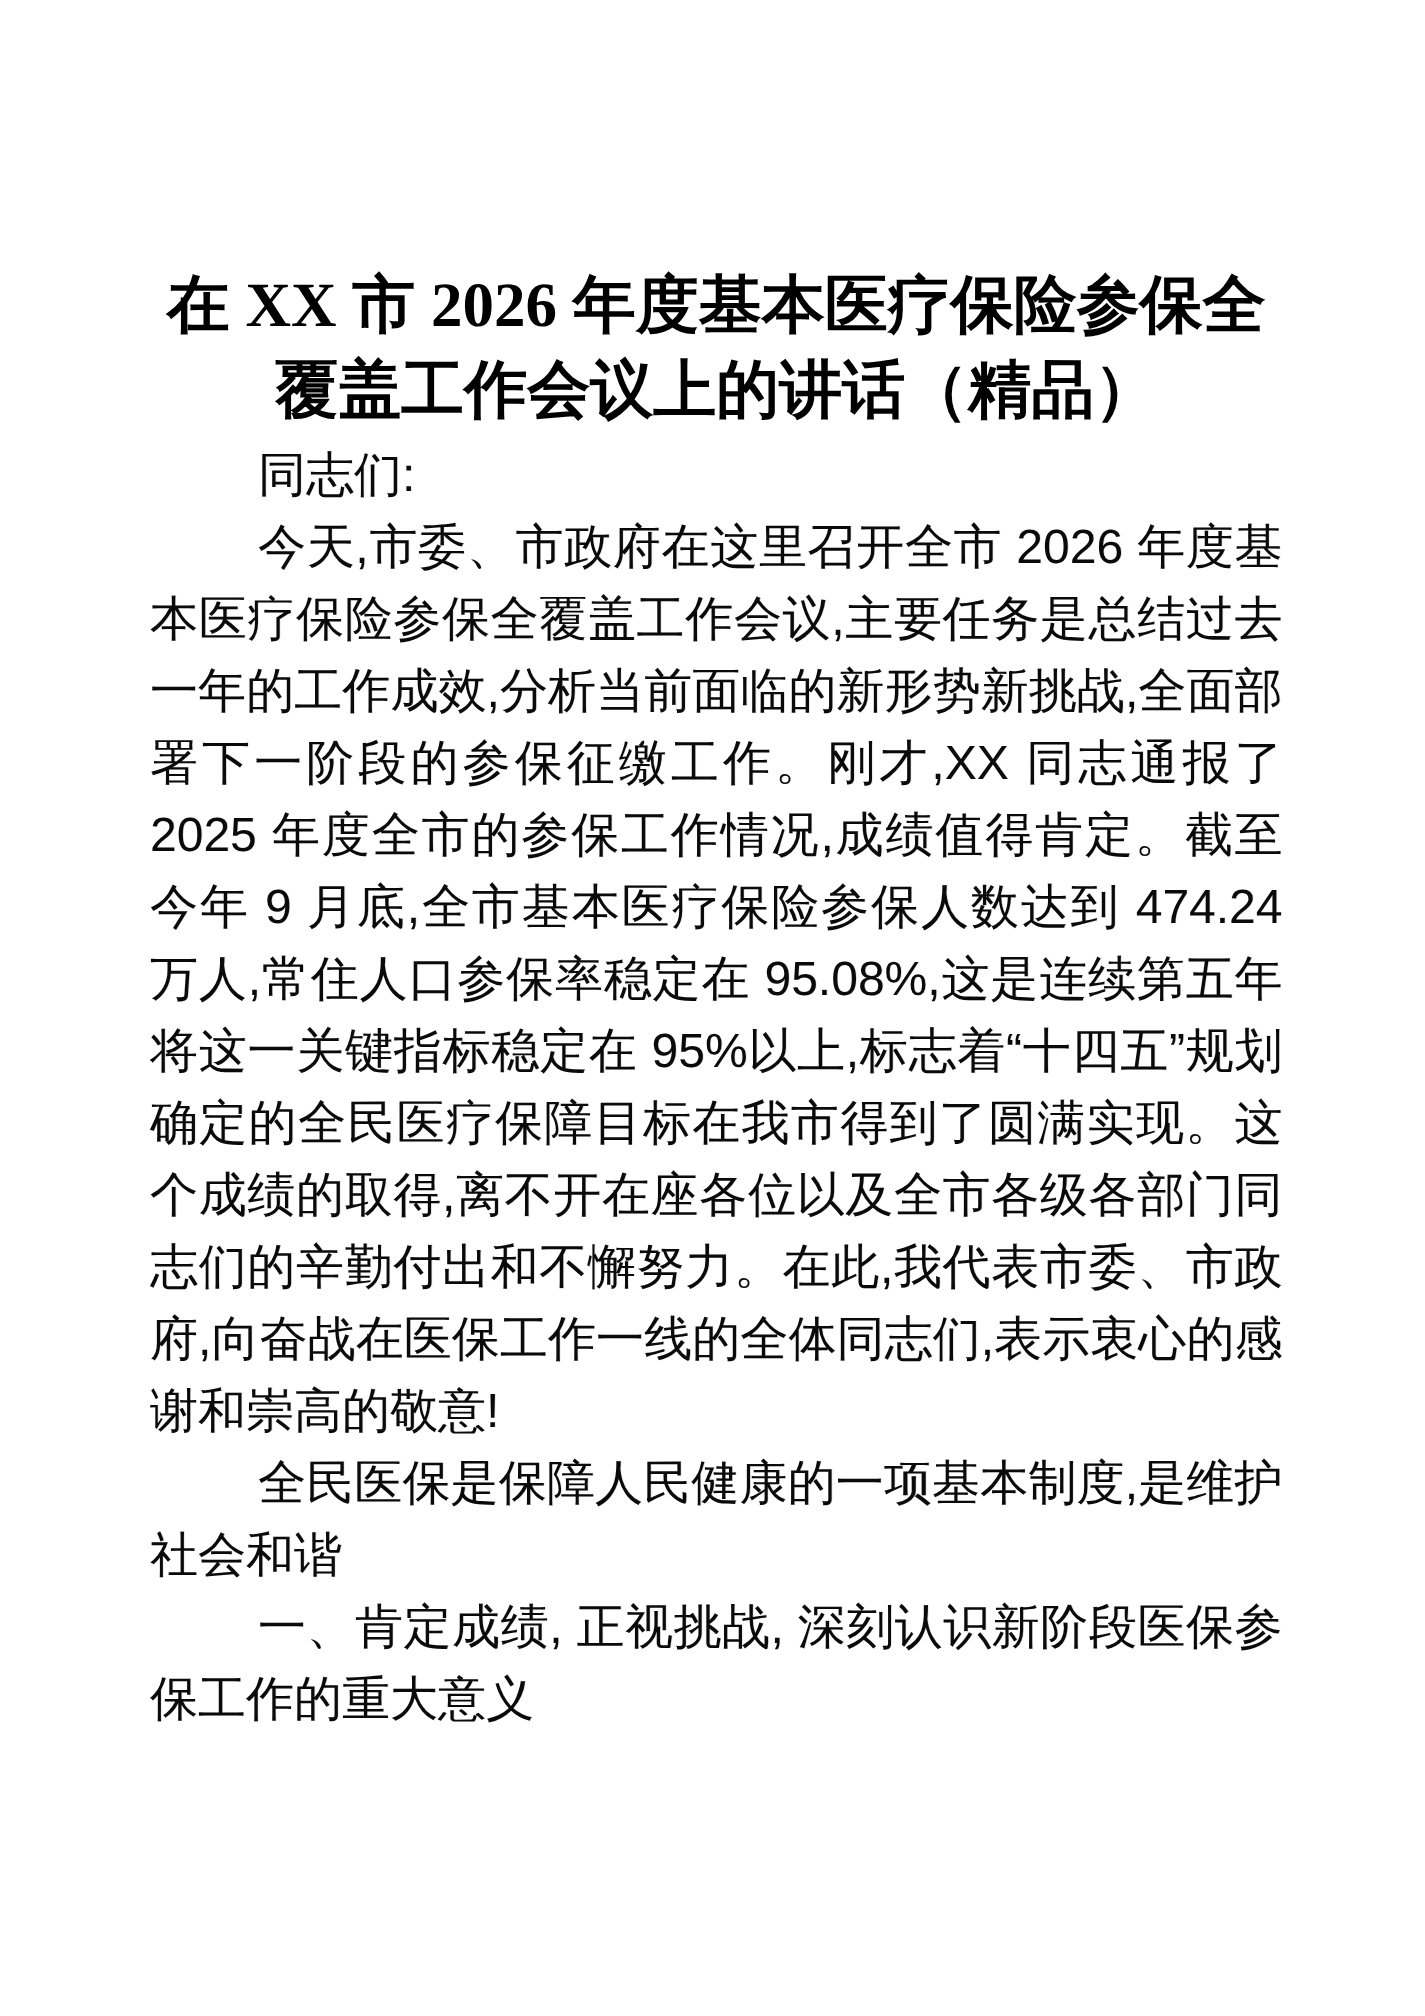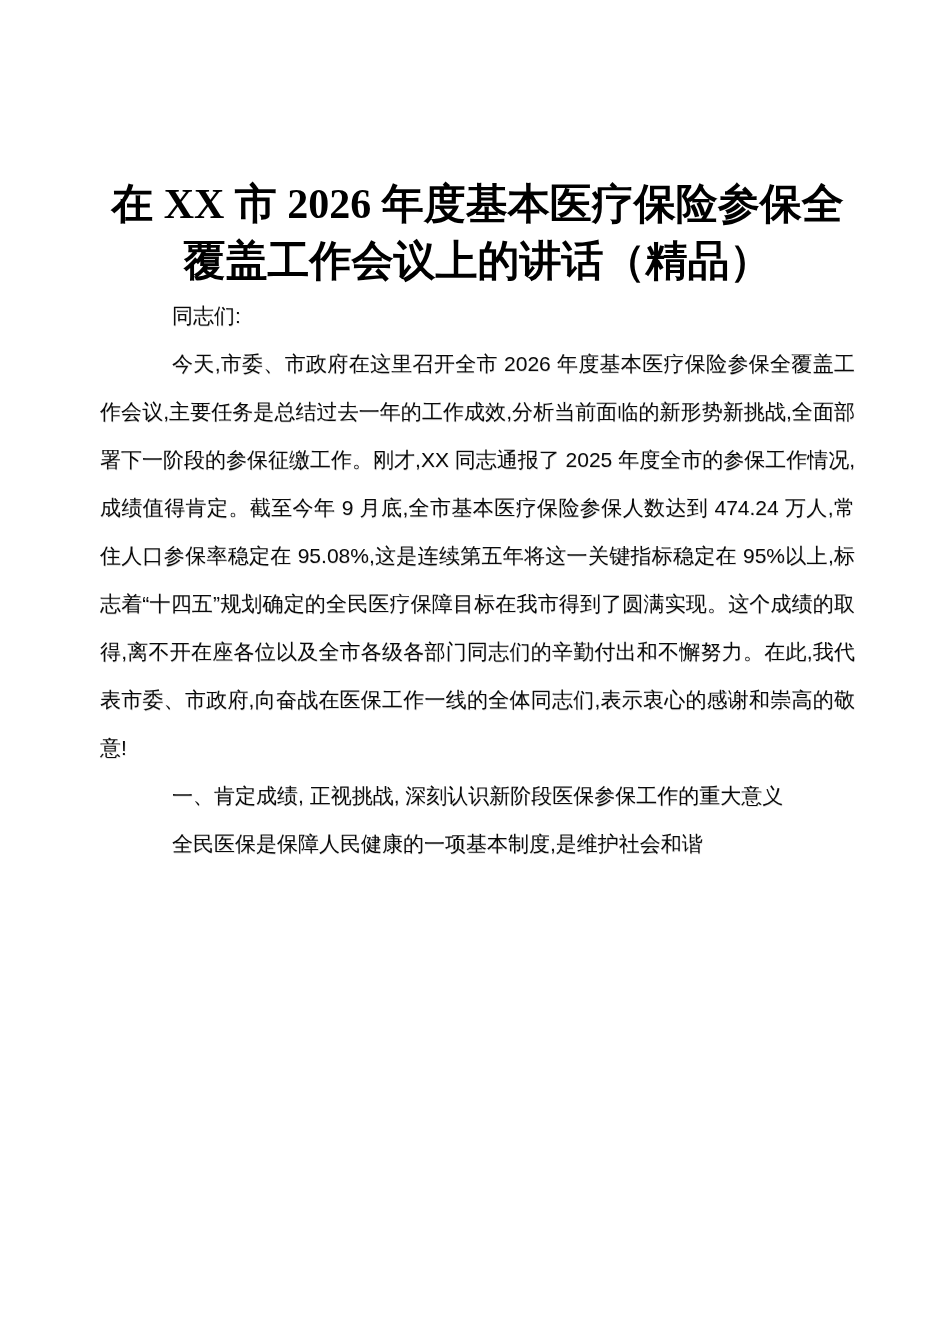--- a/index.html
+++ b/index.html
@@ -22,36 +22,36 @@
     font-weight: bold;
     font-size: 42px;
     line-height: 57px;
     text-align: center;
     color: #000000;
   }
   .para {
     margin: 0;
     font-family: "Liberation Sans", "DejaVu Sans", sans-serif;
     font-weight: 400;
-    font-size: 21px;
+    font-size: 32px;
     line-height: 48px;
     color: #0a0a0a;
     text-align: justify;
     text-align-last: left;
     text-indent: 72px;
     text-shadow: 0.5px 0.5px 0 rgba(0,0,0,0.12);
   }
 </style>
 </head>
 <body>
 
 <div class="page">
   <h1 class="doc-title">在 XX 市 2026 年度基本医疗保险参保全覆盖工作会议上的讲话（精品）</h1>
 
   <p class="para">同志们:</p>
 
   <p class="para">今天,市委、市政府在这里召开全市 2026 年度基本医疗保险参保全覆盖工作会议,主要任务是总结过去一年的工作成效,分析当前面临的新形势新挑战,全面部署下一阶段的参保征缴工作。刚才,XX 同志通报了 2025 年度全市的参保工作情况,成绩值得肯定。截至今年 9 月底,全市基本医疗保险参保人数达到 474.24 万人,常住人口参保率稳定在 95.08%,这是连续第五年将这一关键指标稳定在 95%以上,标志着“十四五”规划确定的全民医疗保障目标在我市得到了圆满实现。这个成绩的取得,离不开在座各位以及全市各级各部门同志们的辛勤付出和不懈努力。在此,我代表市委、市政府,向奋战在医保工作一线的全体同志们,表示衷心的感谢和崇高的敬意!</p>
 
 
+  <p class="para">全民医保是保障人民健康的一项基本制度,是维护社会和谐</p>
+
   <p class="para">一、肯定成绩, 正视挑战, 深刻认识新阶段医保参保工作的重大意义</p>
-
-  <p class="para">全民医保是保障人民健康的一项基本制度,是维护社会和谐</p>
 </div>
 
 </body></html>

